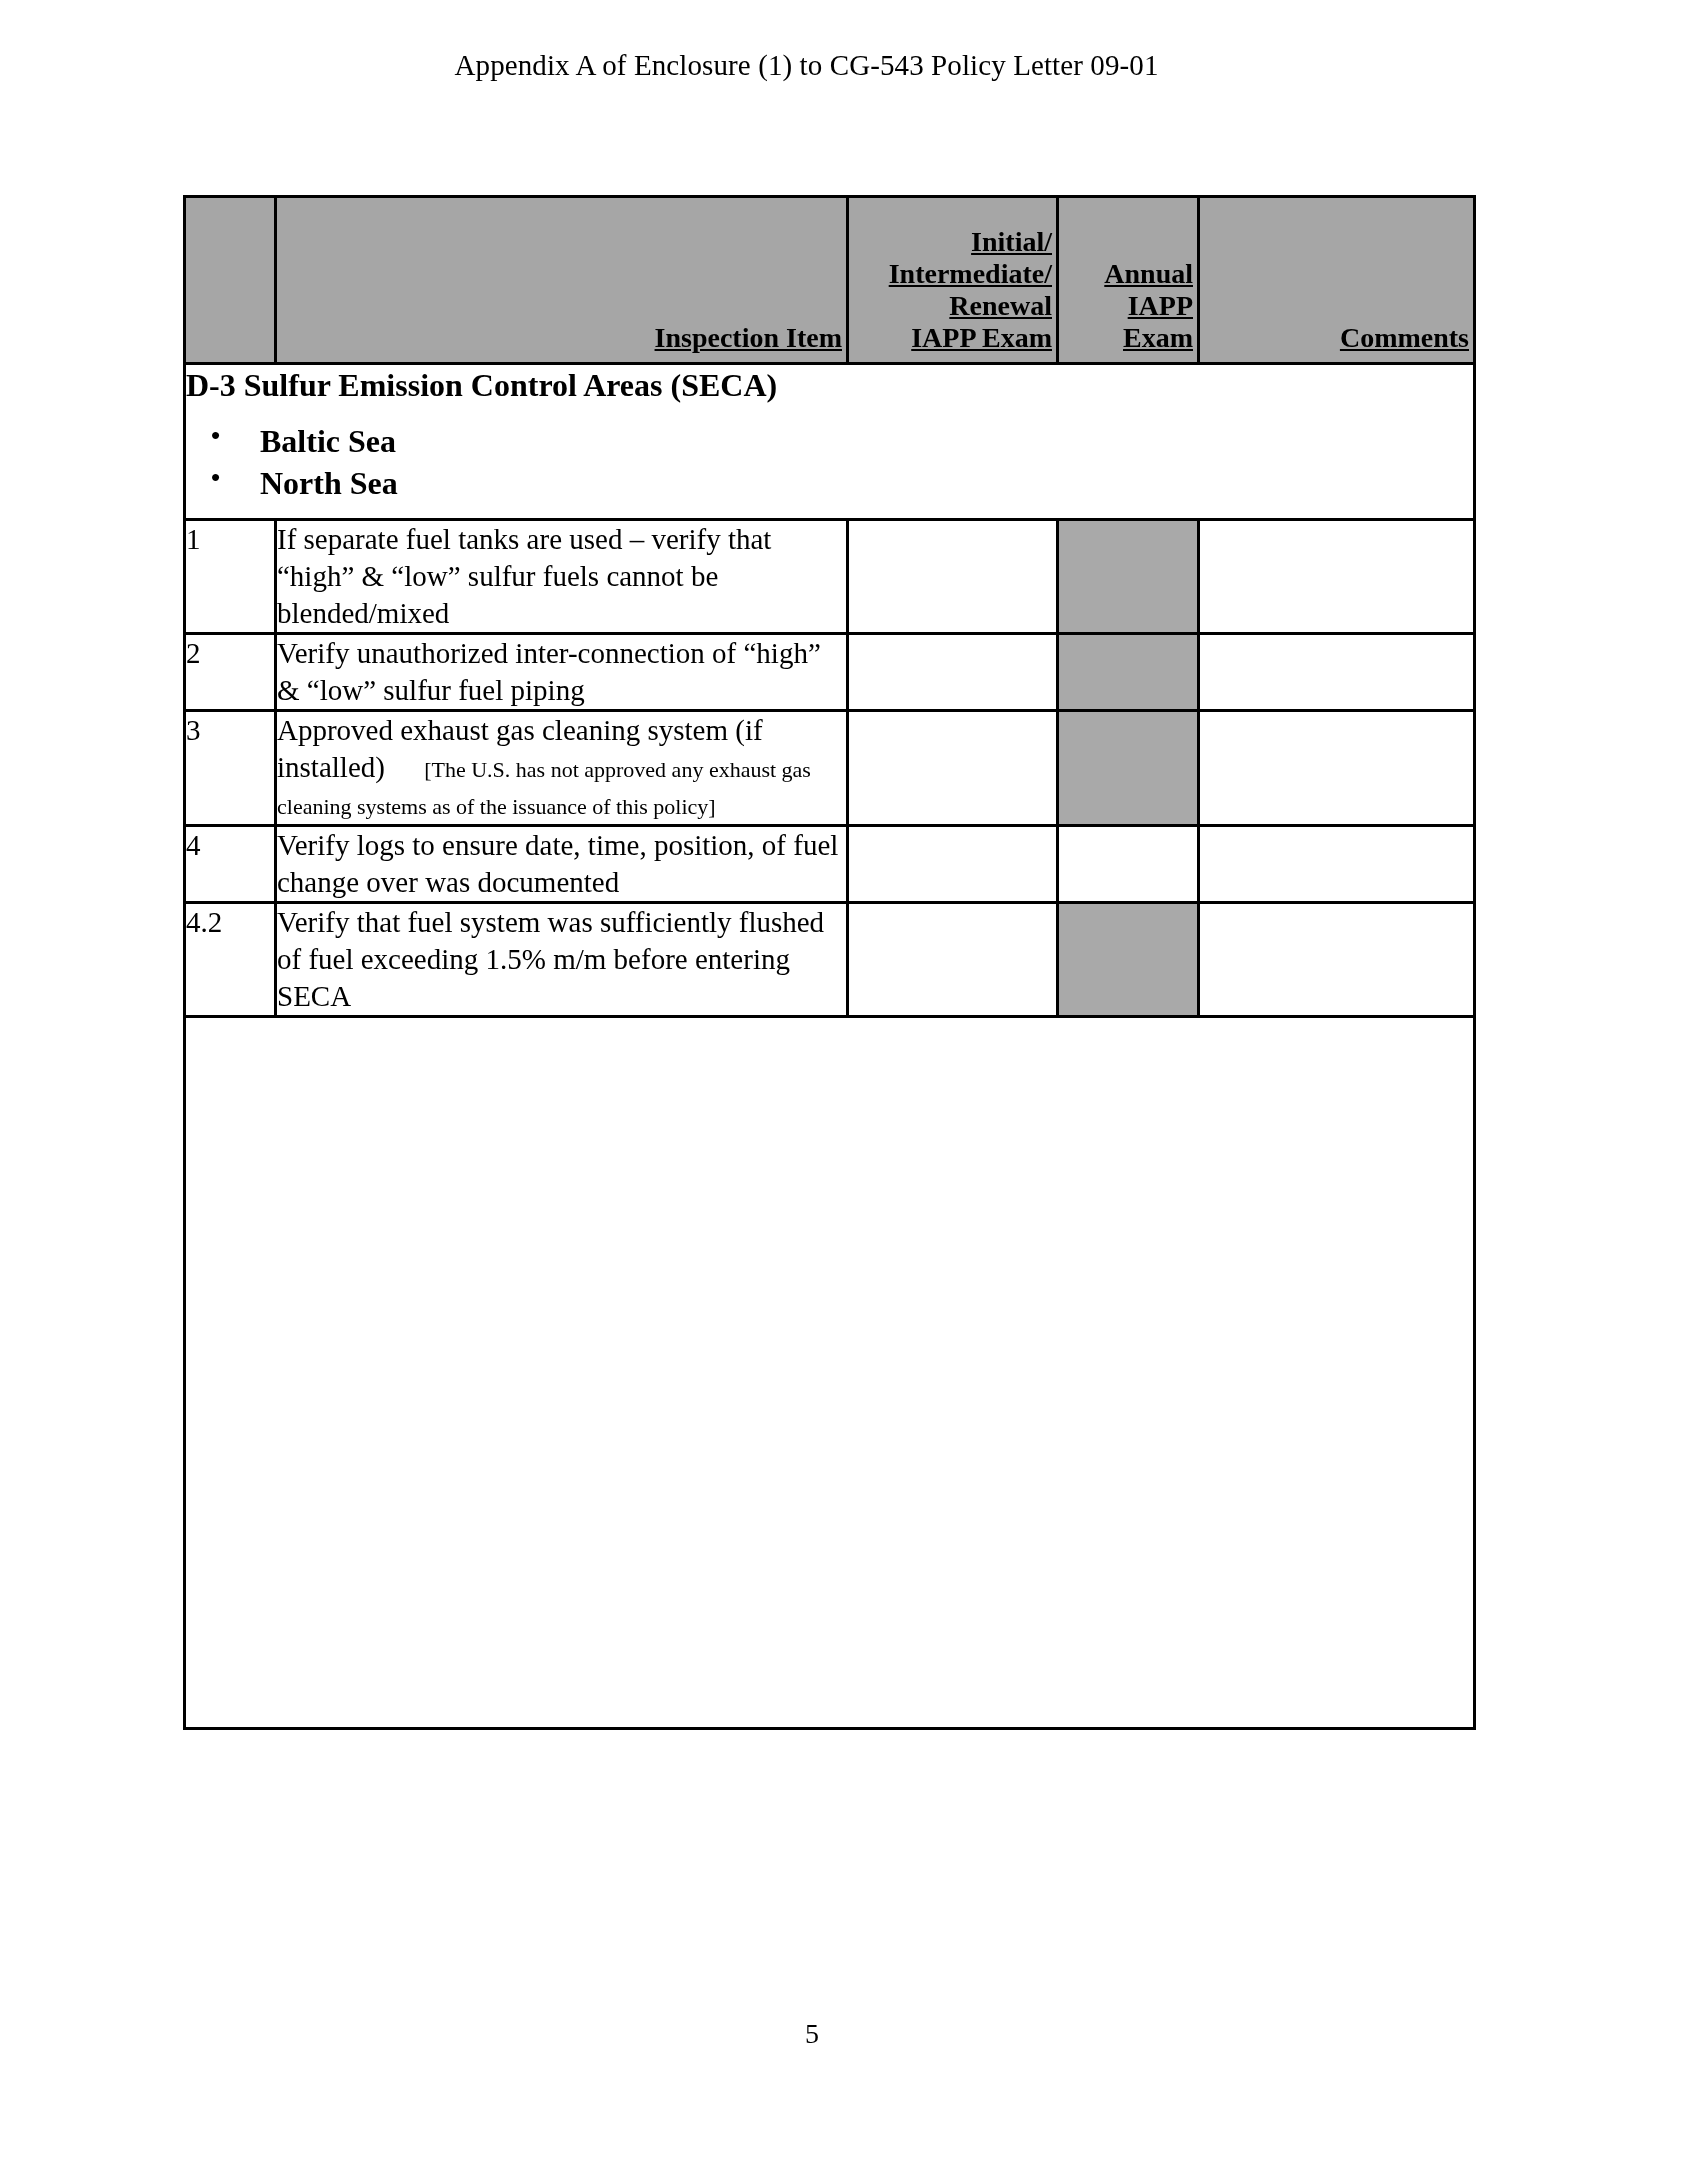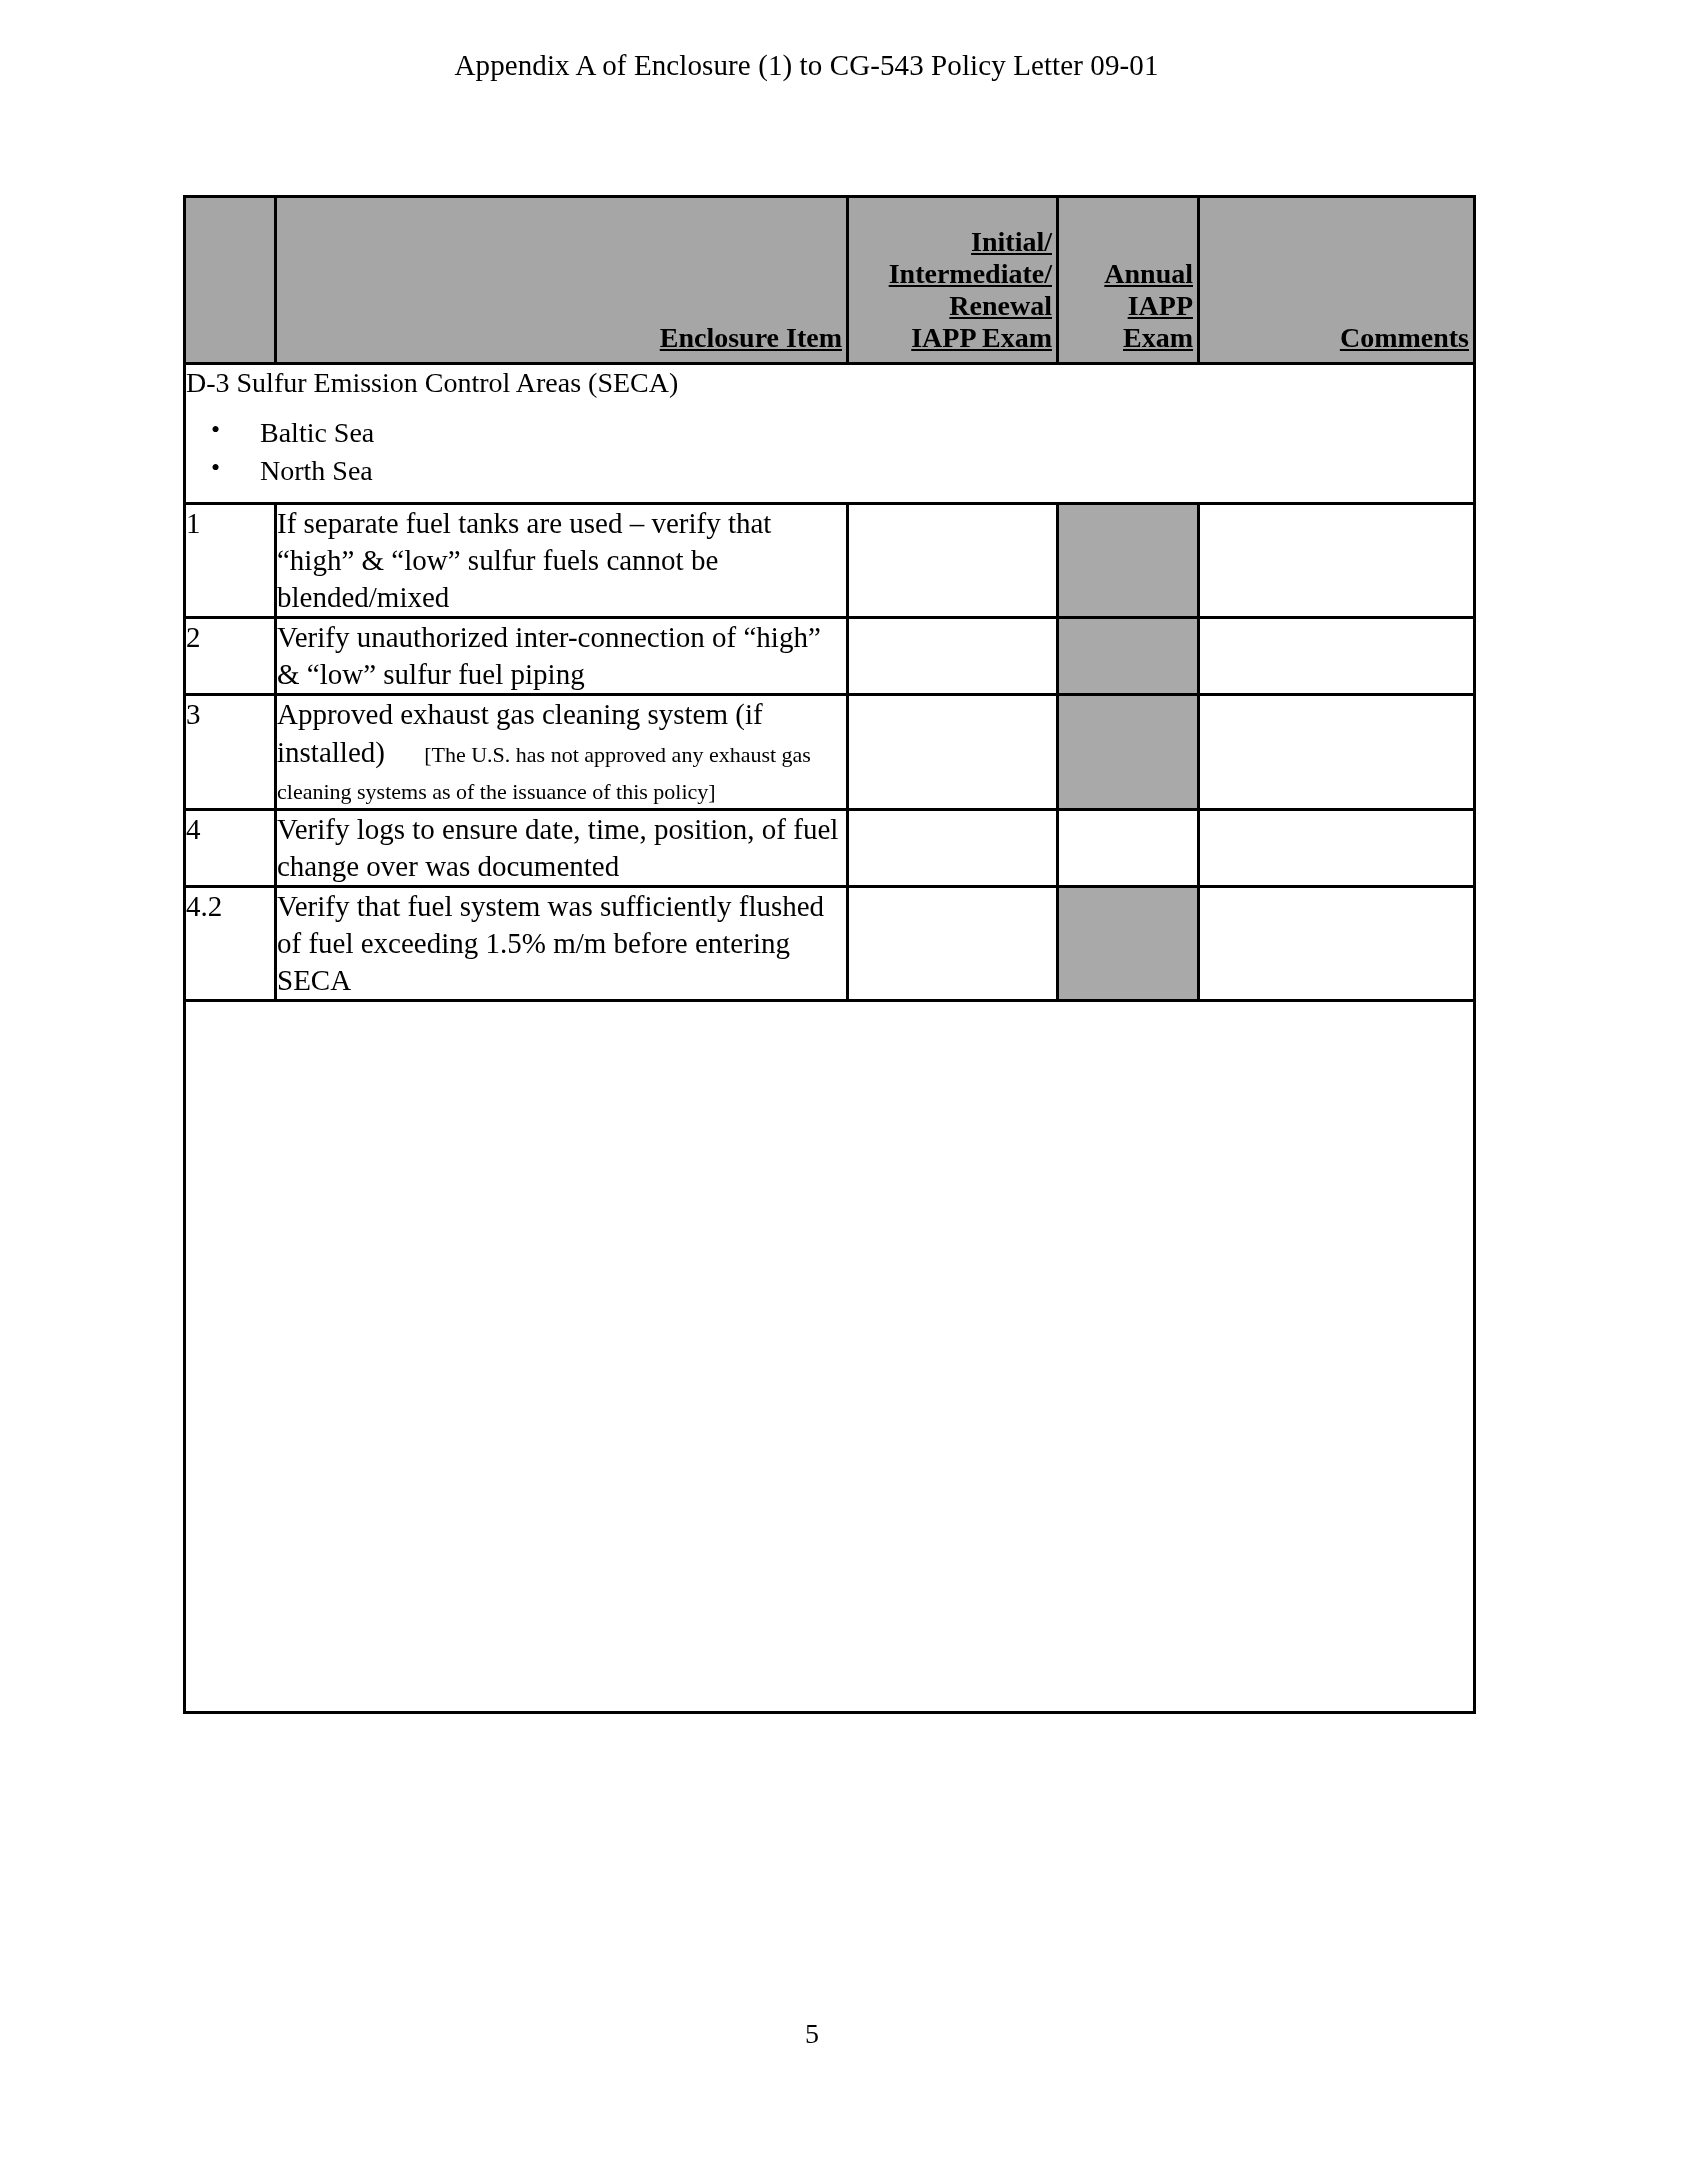--- a/index.html
+++ b/index.html
@@ -77,22 +77,22 @@
   tr.head-row th .stack {
     display: block;
   }
   tr.head-row th .stack span {
     display: block;
   }
 
   
   td.section-cell {
     padding: 22px 0 14px 22px;
-    font-weight: normal;
-    font-size: 28px;
+    font-weight: bold;
+    font-size: 32px;
     line-height: 1.3;
   }
   td.section-cell .sec-title { display: block; }
   td.section-cell ul.bullets {
     margin: 13px;
     padding: 0;
     list-style: none;
   }
   td.section-cell ul.bullets li {
     position: relative;
@@ -160,21 +160,21 @@
         <col class="c-initial">
         <col class="c-annual">
         <col class="c-comments">
       </colgroup>
       <thead>
         <tr class="head-row">
           <th>
             <span class="stack"></span>
           </th>
           <th>
-            <span class="stack u">Enclosure Item</span>
+            <span class="stack u">Inspection Item</span>
           </th>
           <th>
             <span class="stack">
               <span class="u">Initial/</span>
               <span class="u">Intermediate/</span>
               <span class="u">Renewal</span>
               <span class="u">IAPP Exam</span>
             </span>
           </th>
           <th>

